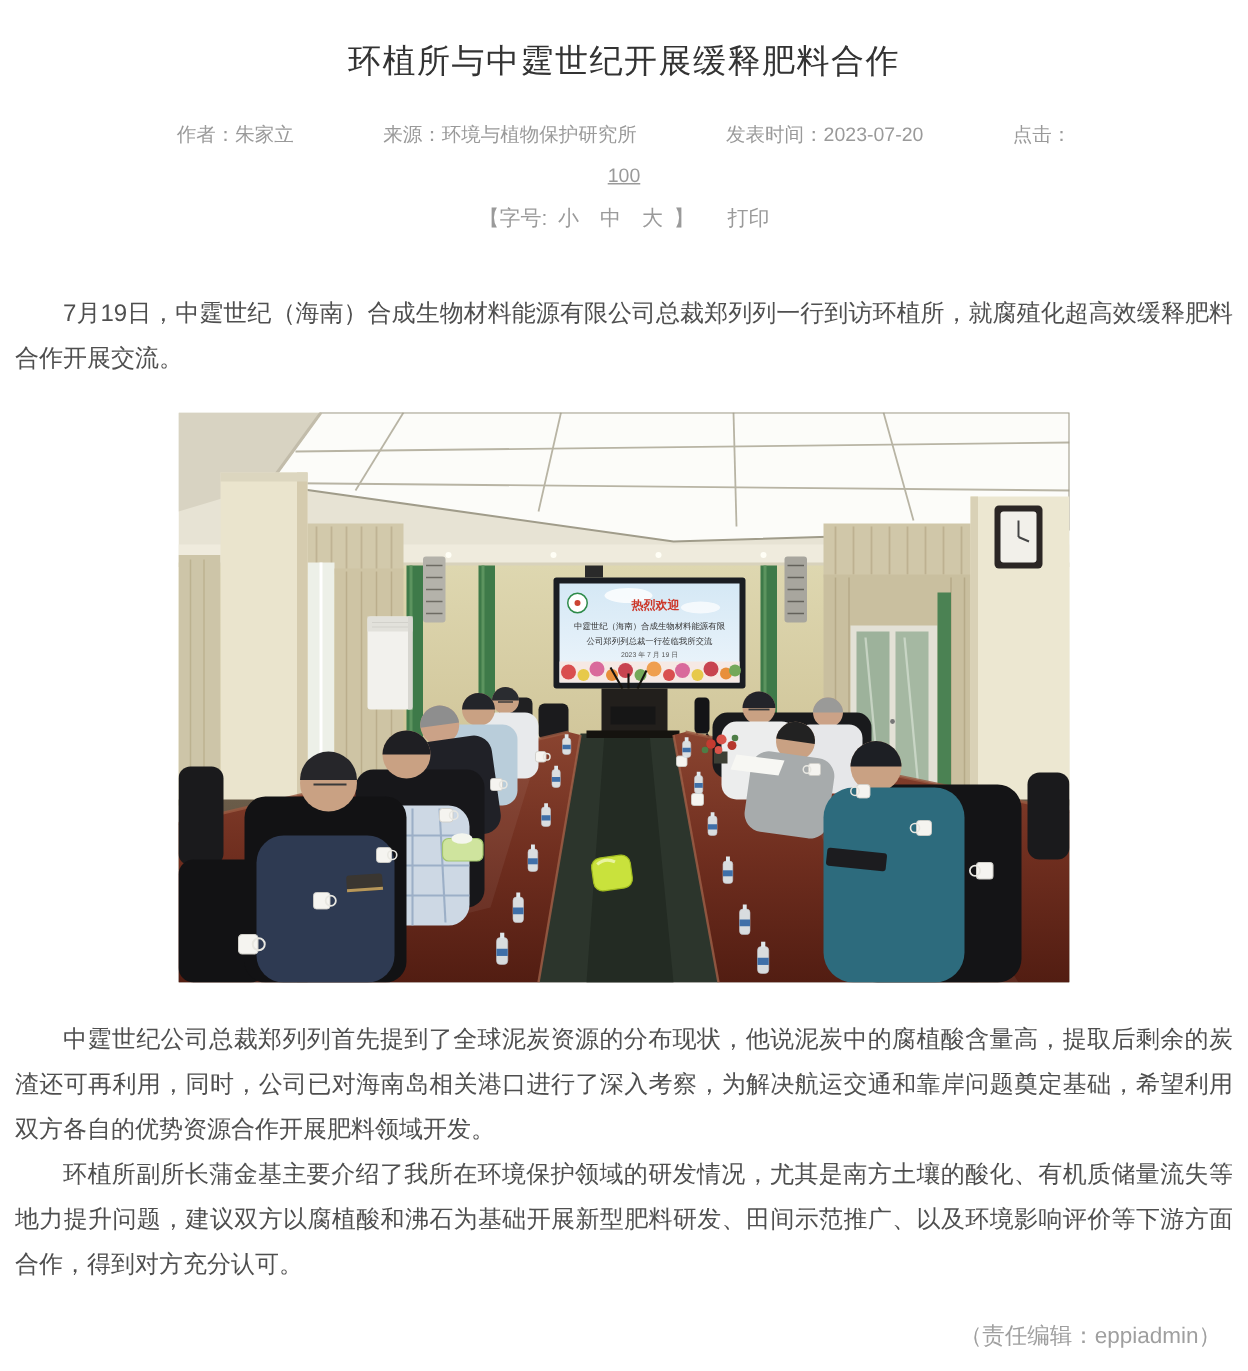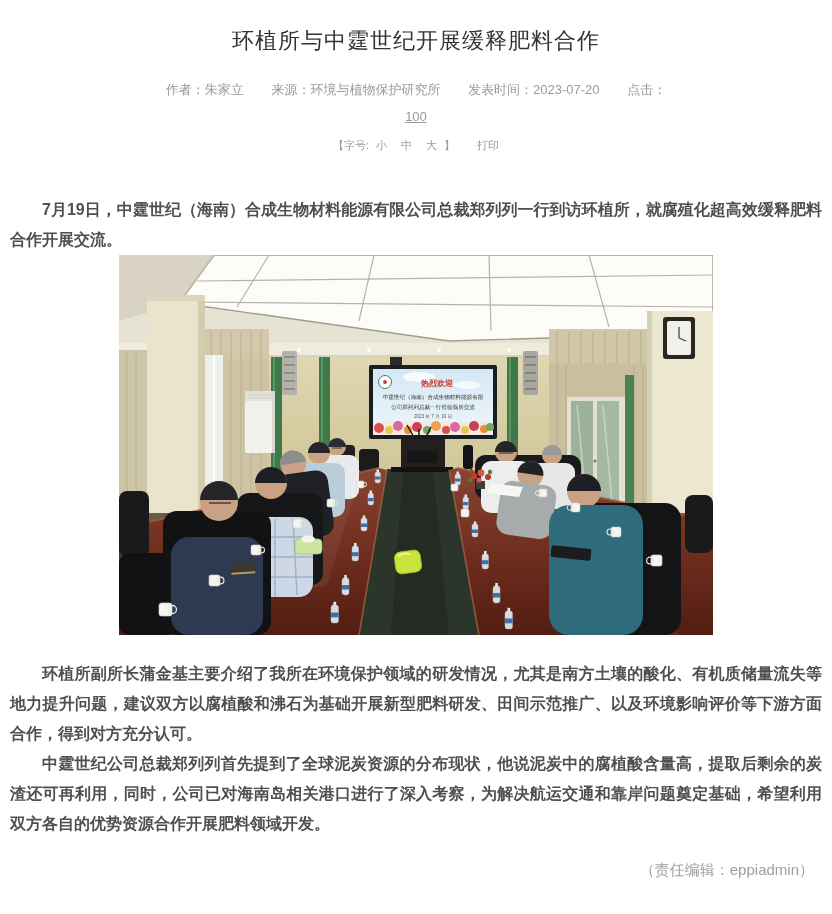--- a/index.html
+++ b/index.html
@@ -9,29 +9,29 @@
     -webkit-font-smoothing:antialiased;
   }
   .article{padding:0 10px;}
   .title{
     text-align:center;font-size:22px;font-weight:normal;color:#333333;
     margin:26px 0 0 0;letter-spacing:1px;line-height:30px;
   }
   .meta{
     text-align:center;color:#9a9a9a;font-size:13px;line-height:27px;margin-top:20px;
   }
-  .meta .seg{margin:0 12px;white-space:nowrap;text-align:center;}
+  .meta .seg{margin:0 28px;white-space:nowrap;text-align:center;}
   .clicks-line{text-align:center;color:#9a9a9a;font-size:13px;line-height:27px;text-decoration:underline;}
-  .toolbar{text-align:center;color:#9a9a9a;font-size:11px;line-height:16px;margin-top:7px;}
+  .toolbar{text-align:center;color:#9a9a9a;font-size:14px;line-height:16px;margin-top:7px;}
   .toolbar a{color:#9a9a9a;text-decoration:none;cursor:pointer;}
   .toolbar a.size{margin:0 7px;}
   .toolbar .print{margin-left:22px;}
   .content{margin-top:42px;font-size:16px;color:#4f4f4f;line-height:30px;}
-  .content p{margin:0;text-indent:2em;text-align:justify;font-weight:bold;}
-  figure.photo{margin:0 0 24px 0;text-align:center;}
+  .content p{margin:0;text-indent:2em;text-align:justify;}
+  figure.photo{margin:20px 0 24px 0;text-align:center;}
   figure.photo svg{display:inline-block;vertical-align:top;}
   .footer{
     text-align:right;color:#9f9f9f;font-size:15px;margin-top:22px;padding-right:8px;
   }
 </style>
 </head>
 <body>
 
 <div class="article">
 
@@ -495,18 +495,18 @@
               <circle cx="362" cy="218" r="3.4" fill="#d9544a"></circle>
             <circle cx="369" cy="222" r="3" fill="#b5372c"></circle>
               <circle cx="360" cy="225" r="2.6" fill="#d9544a"></circle>
             <circle cx="351" cy="225" r="2.2" fill="#4e7d46"></circle>
               <circle cx="371" cy="217" r="2.2" fill="#4e7d46"></circle>
           </g>
         </g>
       </svg>
     </figure>
 
+    <p>中霆世纪公司总裁郑列列首先提到了全球泥炭资源的分布现状，他说泥炭中的腐植酸含量高，提取后剩余的炭渣还可再利用，同时，公司已对海南岛相关港口进行了深入考察，为解决航运交通和靠岸问题奠定基础，希望利用双方各自的优势资源合作开展肥料领域开发。</p>
     <p>环植所副所长蒲金基主要介绍了我所在环境保护领域的研发情况，尤其是南方土壤的酸化、有机质储量流失等地力提升问题，建议双方以腐植酸和沸石为基础开展新型肥料研发、田间示范推广、以及环境影响评价等下游方面合作，得到对方充分认可。</p>
-    <p>中霆世纪公司总裁郑列列首先提到了全球泥炭资源的分布现状，他说泥炭中的腐植酸含量高，提取后剩余的炭渣还可再利用，同时，公司已对海南岛相关港口进行了深入考察，为解决航运交通和靠岸问题奠定基础，希望利用双方各自的优势资源合作开展肥料领域开发。</p>
   </div>
 
   <div class="footer">（责任编辑：eppiadmin）</div>
 </div>
 
 </body></html>

